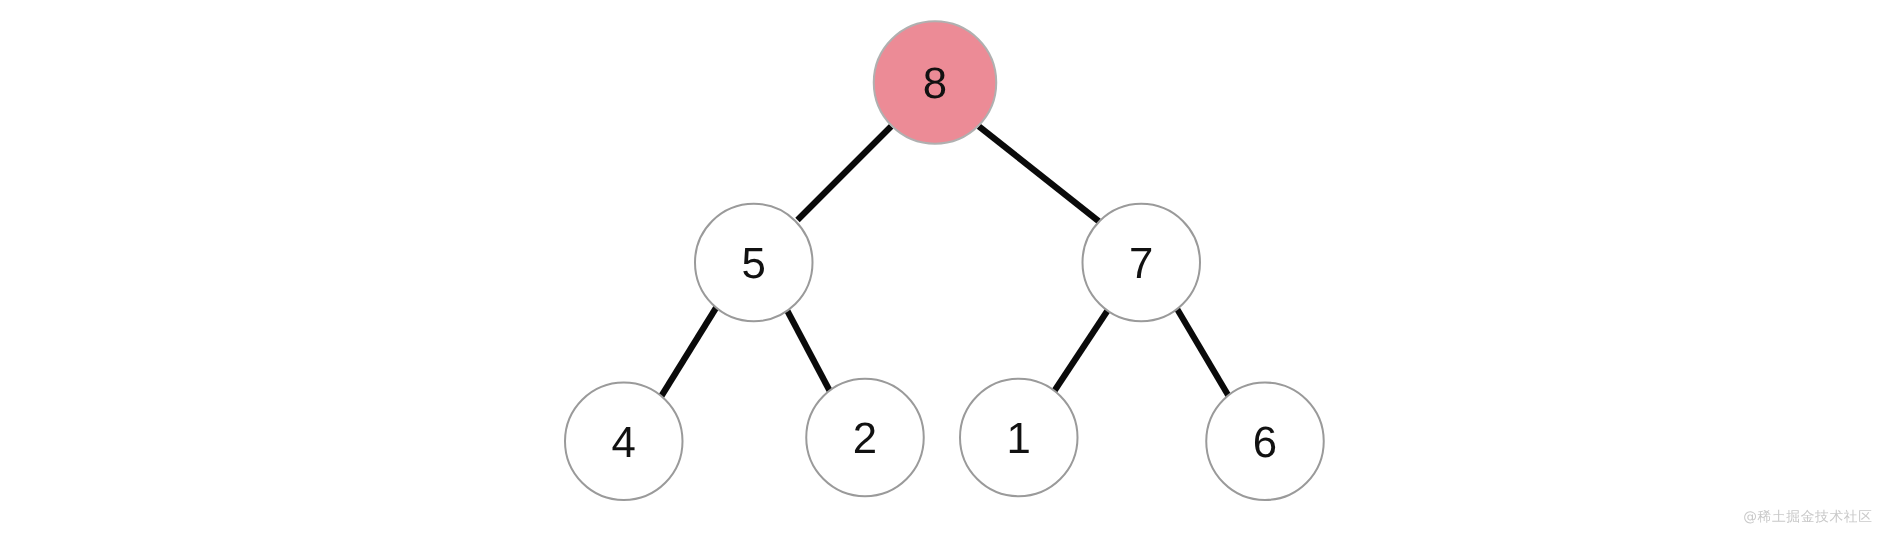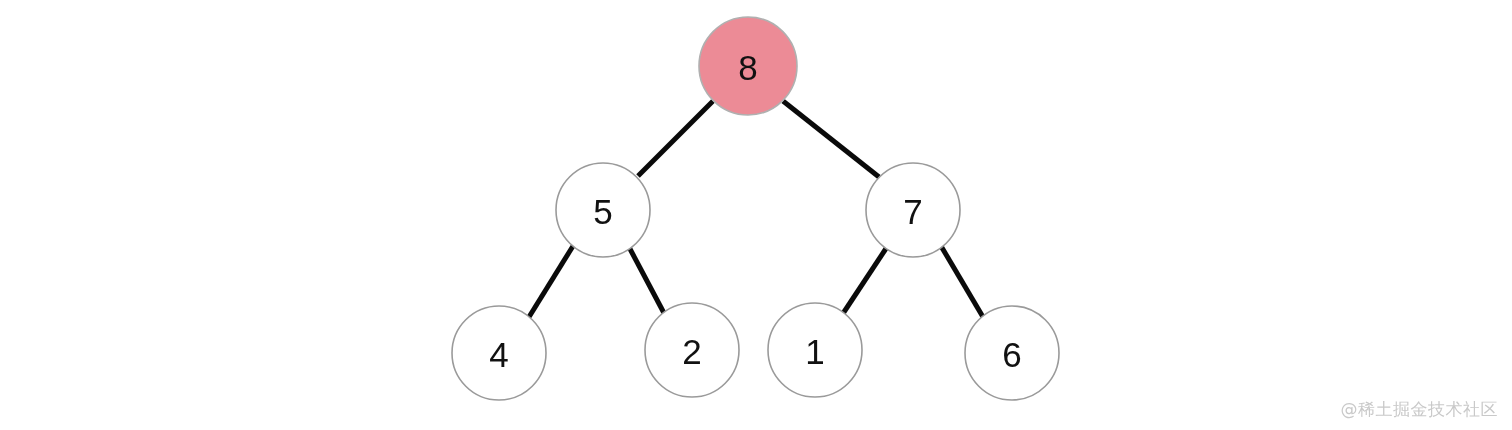--- a/index.html
+++ b/index.html
@@ -42,21 +42,21 @@
     font-size: 35px;
     fill: #111111;
     text-anchor: middle;
     dominant-baseline: central;
   }
   .watermark {
     position: absolute;
     right: 14px;
     bottom: 9px;
     font-family: "DejaVu Sans", sans-serif;
-    font-size: 17px;
+    font-size: 11px;
     color: #c9c9c9;
     letter-spacing: 0.5px;
     white-space: nowrap;
     user-select: none;
   }
 </style>
 </head>
 <body>
 
 <div id="canvas">

